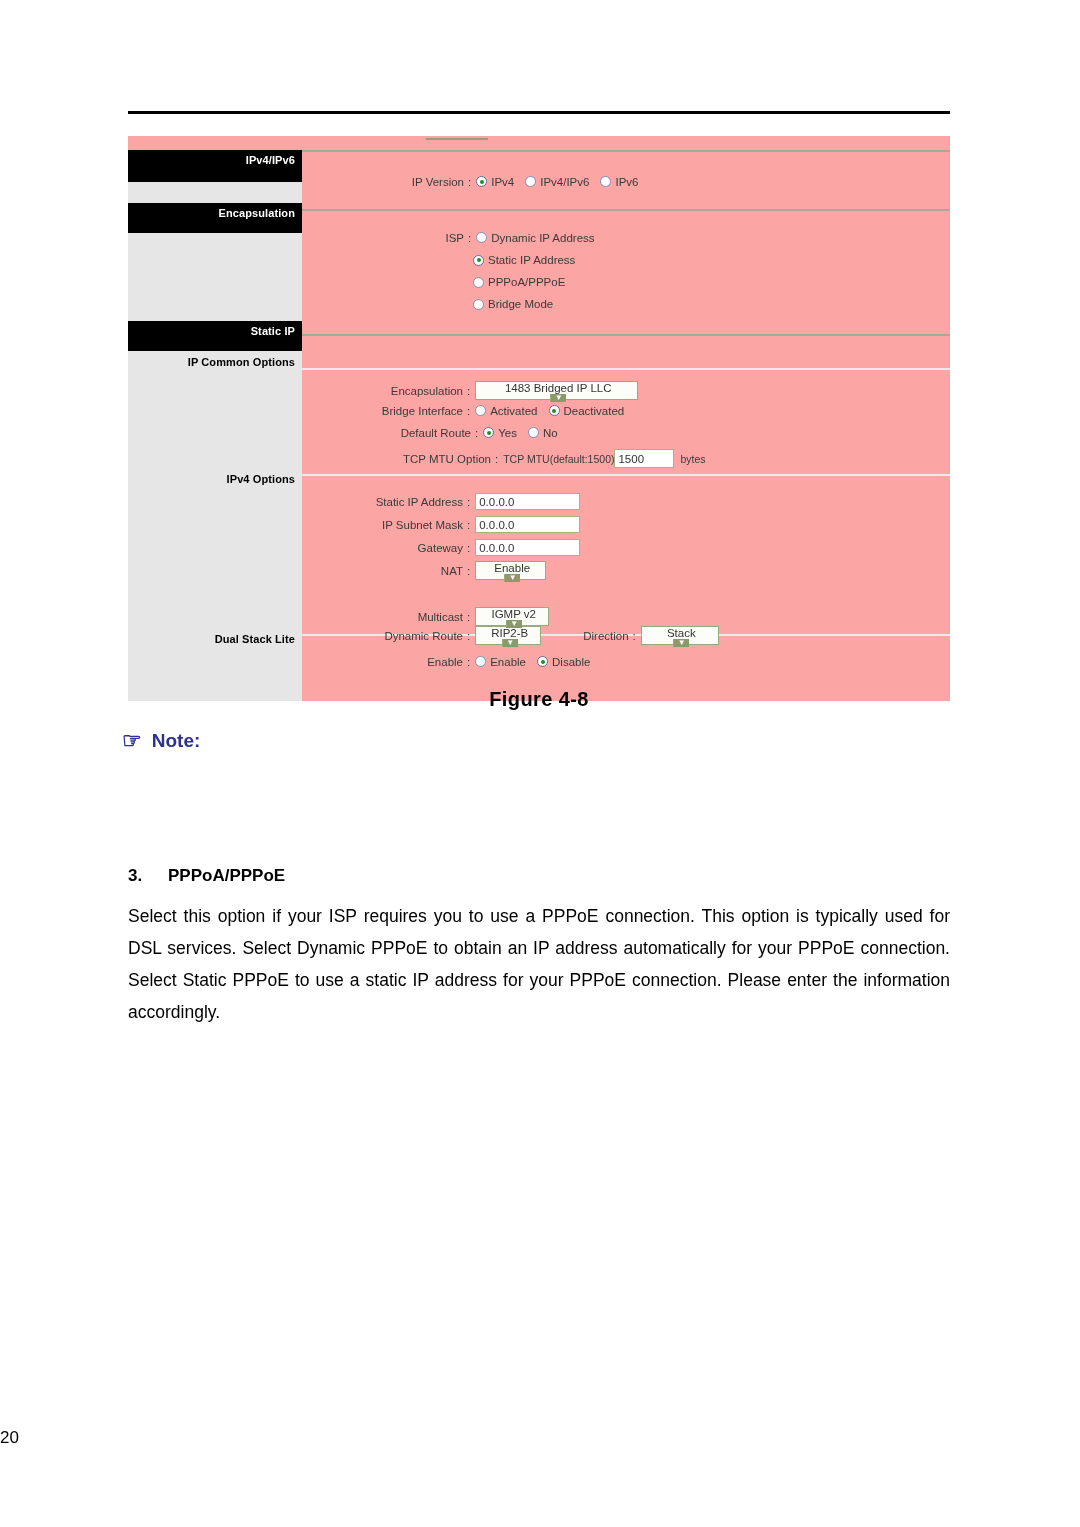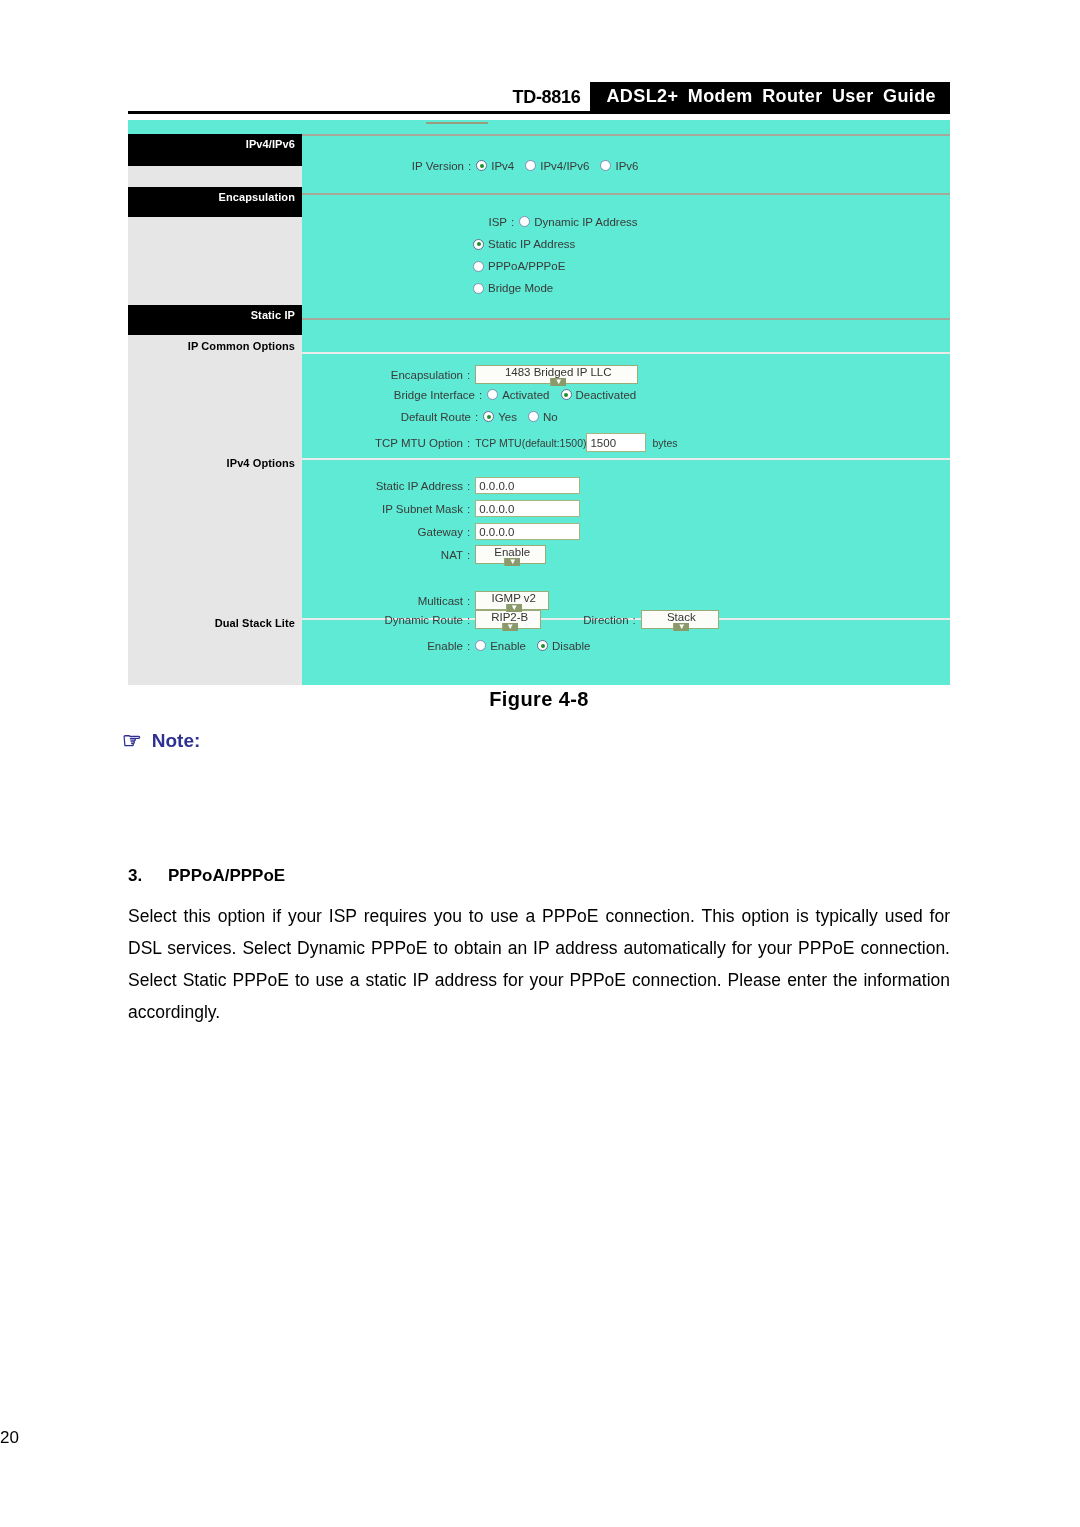--- a/index.html
+++ b/index.html
@@ -55,23 +55,23 @@
   }
 
   
   .figure-wrap {
     position: absolute;
     left: 128px; top: 120px;
     width: 822px; height: 565px;
   }
   .shot {
     position: absolute;
-    left: 0; top: 0;
+    left: 0; top: 16px;
     width: 822px; height: 565px;
-    background: #5eead4;
+    background: #fca5a5;
   }
   
   .shot-nav {
     position: absolute;
     left: 0; top: 14px;
     width: 174px; height: 551px;
     background: #e6e6e6;
   }
   .nav-black {
     position: absolute;
@@ -277,24 +277,20 @@
     left: 0; top: 1428px;
     width: 1080px;
     font-size: 17px;
     color: #000;
   }
 </style>
 </head>
 <body>
 
 <div class="page-header">
-  <div class="hdr-row">
-    <span class="hdr-model">TD-8816</span>
-    <span class="hdr-black">ADSL2+ Modem Router User Guide</span>
-  </div>
   <div class="hdr-rule"></div>
 </div>
 
 <div class="figure-wrap">
   <div class="shot">
 
     <div class="shot-nav">
       <div class="nav-black" style="top: 0px; height: 32px;">IPv4/IPv6</div>
       <div class="nav-black" style="top: 53px; height: 30px;">Encapsulation</div>
       <div class="nav-black" style="top: 171px; height: 30px;">Static IP</div>
@@ -324,21 +320,21 @@
           <span class="radio"></span>
           <span class="rlabel">IPv4/IPv6</span>
         </span>
         <span class="ritem">
           <span class="radio"></span>
           <span class="rlabel">IPv6</span>
         </span>
       </div>
 
       <div class="frow" style="left:0; top:96px; width:400px;">
-        <span class="flabel" style="width:162px;padding-left:43px;">ISP</span>
+        <span class="flabel" style="width:162px;">ISP</span>
         <span class="colon">:</span>
         <span class="ritem">
           <span class="radio"></span>
           <span class="rlabel">Dynamic IP Address</span>
         </span>
       </div>
       <div class="frow" style="left:171px; top:118px;">
         <span class="radio sel"></span>
         <span class="rlabel">Static IP Address</span>
       </div>
@@ -353,21 +349,21 @@
 
       <div class="frow" style="left:0; top:245px;">
         <span class="flabel" style="width:161px;">Encapsulation</span>
         <span class="colon">:</span>
         <span class="tselect" style="width:163px;">
           <span>1483 Bridged IP LLC</span>
           <span class="arrow">▼</span>
         </span>
       </div>
 
-      <div class="frow" style="left:0; top:269px;margin-left:12px;">
+      <div class="frow" style="left:0; top:269px;">
         <span class="flabel" style="width:161px;">Bridge Interface</span>
         <span class="colon">:</span>
         <span class="ritem">
           <span class="radio"></span>
           <span class="rlabel">Activated</span>
         </span>
         <span class="ritem">
           <span class="radio sel"></span>
           <span class="rlabel">Deactivated</span>
         </span>
@@ -380,21 +376,21 @@
           <span class="radio sel"></span>
           <span class="rlabel">Yes</span>
         </span>
         <span class="ritem">
           <span class="radio"></span>
           <span class="rlabel">No</span>
         </span>
       </div>
 
       <div class="frow" style="left:0; top:313px;">
-        <span class="flabel" style="width:161px;">TCP MTU Option</span>
+        <span class="flabel" style="width:161px;padding-left:28px;">TCP MTU Option</span>
         <span class="colon">:</span>
         <span style="font-size:10.5px;color:#3a3a3a;">TCP MTU(default:1500)</span>
         <span class="tinput" style="width:60px;height:19px;line-height:19px;">1500</span>
         <span style="font-size:10.5px;color:#3a3a3a;padding-left:6px;">bytes</span>
       </div>
 
       <div class="frow" style="left:0; top:357px;">
         <span class="flabel" style="width:161px;">Static IP Address</span>
         <span class="colon">:</span>
         <span class="tinput" style="width:105px;">0.0.0.0</span>

